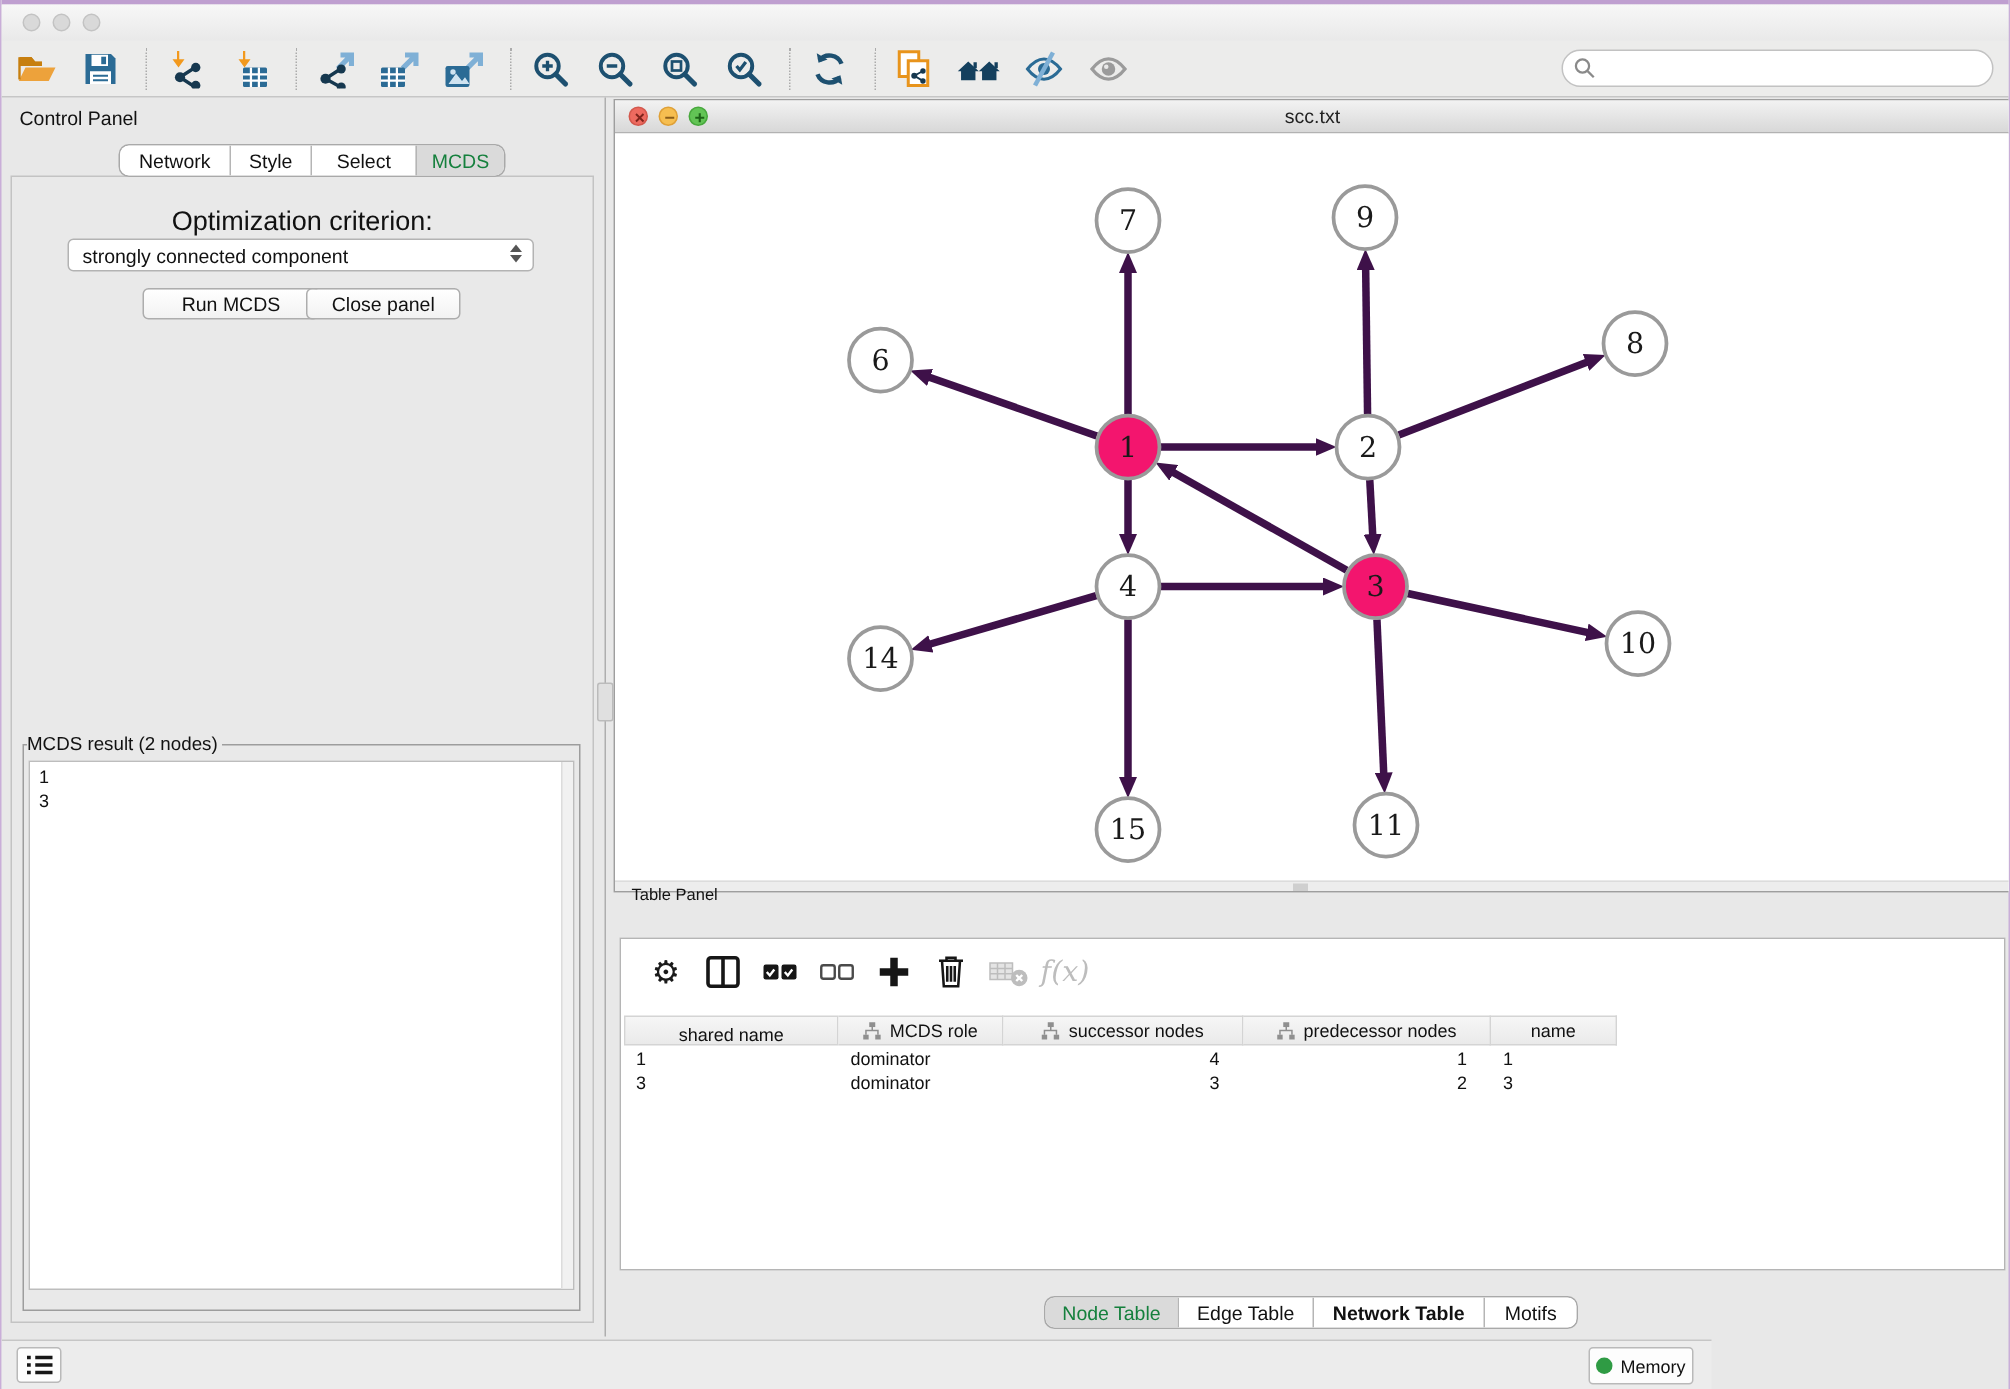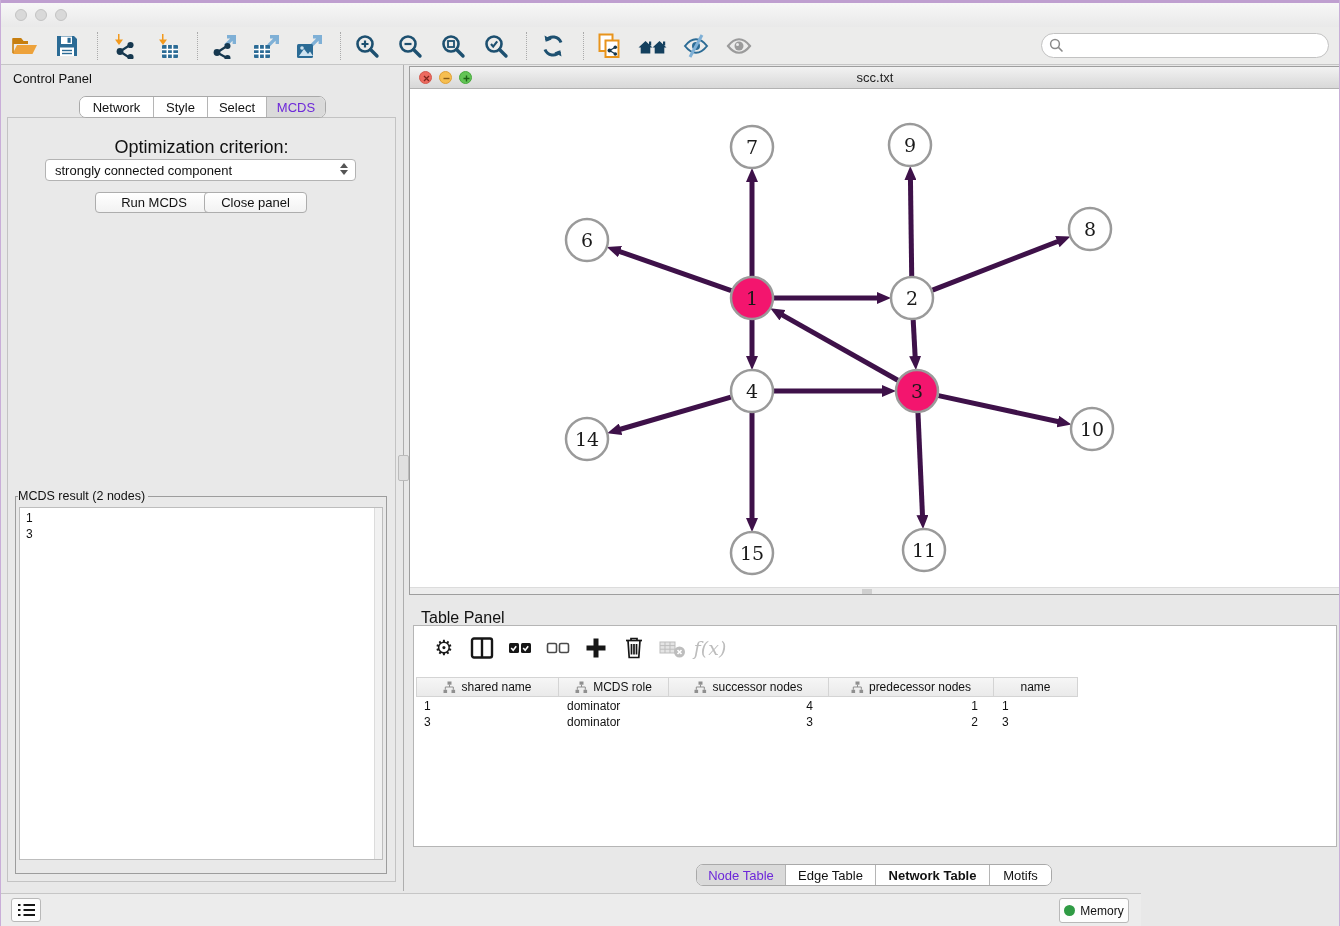--- a/index.html
+++ b/index.html
@@ -25,21 +25,21 @@
   .search-wrap{position:absolute;right:12px;top:6px;width:288px;height:25px;background:#fff;
     border:1px solid #c2c2c2;border-radius:13px;display:flex;align-items:center;padding-left:7px;}
   .search-wrap input{border:none;outline:none;flex:1;height:20px;font-size:13px;background:transparent;margin-left:4px;}
   
   .cp-header{left:0;top:65px;width:402px;height:26px;display:flex;align-items:center;font-size:13px;}
   .cp-header .t{margin-left:12px;}
   .cp-pane{left:6px;top:117px;width:389px;height:765px;border:1px solid #c3c3c3;background:#e9e9e9;}
   .tabgroup{display:flex;border:1px solid #a9a9a9;border-radius:7px;overflow:hidden;background:#fff;height:22px;font-size:13px;}
   .tabgroup .tab{display:flex;align-items:center;justify-content:center;background:#fff;border-left:1px solid #b5b5b5;cursor:default;}
   .tabgroup .tab:first-child{border-left:none;}
-  .tabgroup .tab.active{background:#dadada;color:#6d28d9;}
+  .tabgroup .tab.active{background:#dadada;color:#15803d;}
   .cp-tabs{left:78px;top:96px;z-index:3;}
   .opt-label{left:6px;top:137px;width:389px;text-align:center;font-size:18px;}
   .criterion{left:44px;top:159px;width:311px;height:22px;background:#fff;border:1px solid #b3b3b3;border-radius:4px;
     display:flex;align-items:center;font-size:13px;padding-left:9px;}
   .stepper{position:absolute;right:7px;top:3px;display:flex;flex-direction:column;gap:2px;align-items:center;}
   .tri-up{width:0;height:0;border-left:4px solid transparent;border-right:4px solid transparent;border-bottom:5px solid #555;}
   .tri-dn{width:0;height:0;border-left:4px solid transparent;border-right:4px solid transparent;border-top:5px solid #555;}
   .btn{position:absolute;height:21px;background:linear-gradient(#ffffff,#f2f2f2);border:1px solid #adadad;border-radius:4px;
     font-size:13px;display:flex;align-items:center;justify-content:center;cursor:default;}
   .result-fs{left:14px;top:489px;width:372px;height:385px;border:1px solid #9d9d9d;margin:0;padding:0;background:#e9e9e9;}
@@ -58,31 +58,31 @@
   .twb:first-child{margin-left:9px;}
   .twb svg{position:absolute;left:0;top:0;}
   .twb.red{background:#ed6a5f;border:1px solid #d3584d;}
   .twb.yel{background:#f6be50;border:1px solid #dfa036;}
   .twb.grn{background:#62c455;border:1px solid #47a83c;}
   .netwin-title .t{position:absolute;left:0;right:0;text-align:center;font-size:13px;color:#222;}
   .canvas{position:relative;width:930px;height:505px;background:#fff;}
   .hscroll{position:absolute;left:0;right:0;bottom:0;height:7px;background:#ededed;border-top:1px solid #dcdcdc;}
   .hscroll .handle{position:absolute;left:452px;top:1px;width:10px;height:5px;background:#cfcfcf;}
   
-  .tp-header{left:408px;top:605px;width:932px;height:26px;display:flex;align-items:center;font-size:16px;}
+  .tp-header{left:408px;top:584px;width:932px;height:26px;display:flex;align-items:center;font-size:11px;}
   .tp-header .t{margin-left:12px;}
   .tp-content{left:412px;top:625px;width:924px;height:222px;background:#fff;border:1px solid #b5b5b5;}
   .tp-toolbar{position:absolute;left:0;top:0;right:0;height:44px;display:flex;align-items:center;padding-left:16px;}
   .tp-tool{width:28px;height:28px;display:flex;align-items:center;justify-content:center;margin-right:10px;}
   .gear-glyph{font-size:21px;line-height:21px;color:#1a1a1a;font-family:"DejaVu Sans",sans-serif;}
   .fx-glyph{font-size:19px;color:#bdbdbd;font-family:"DejaVu Serif",serif;font-style:italic;}
   .thead{position:absolute;left:2px;top:51px;display:flex;height:20px;font-size:12px;}
   .th{background:linear-gradient(#f6f6f6,#eaeaea);border:1px solid #d4d4d4;border-left:none;
     display:flex;align-items:center;justify-content:center;gap:5px;position:relative;}
-  .th:first-child{border-left:1px solid #d4d4d4;}
+  .th:first-child{border-left:1px solid #d4d4d4;flex-direction:column;}
   .trow{position:absolute;left:2px;display:flex;height:16px;font-size:12px;align-items:center;}
   .td{display:flex;align-items:center;padding:0 8px;}
   .td.num{justify-content:flex-end;padding-right:16px;}
   .tp-tabs{left:695px;top:864px;z-index:2;}
   
   .statusbar{left:0;top:893px;width:1140px;height:33px;background:#ececec;border-top:1px solid #c6c6c6;}
   .list-btn{position:absolute;left:10px;top:4px;width:30px;height:24px;background:#fdfdfd;border:1px solid #b9b9b9;
     border-radius:3px;display:flex;align-items:center;justify-content:center;}
   .mem-btn{position:absolute;right:12px;top:4px;width:70px;height:25px;background:#fdfdfd;border:1px solid #b9b9b9;
     border-radius:3px;display:flex;align-items:center;justify-content:center;gap:5px;font-size:12px;}
@@ -253,21 +253,21 @@
 
   <div class="abs cp-header">
     <span class="t">Control Panel</span>
 
   </div>
 
   <div class="abs cp-tabs">
     <div class="tabgroup">
       <div class="tab" style="width:73px;">Network</div>
       <div class="tab" style="width:54px;">Style</div>
-      <div class="tab" style="width:59px;text-align:center;">Select</div>
+      <div class="tab" style="width:70px;text-align:center;">Select</div>
       <div class="tab active" style="width:59px;">MCDS</div>
     </div>
   </div>
 
   <div class="abs cp-pane"></div>
   <div class="abs opt-label">Optimization criterion:</div>
   <div class="abs criterion">
     <span>strongly connected component</span>
     <span class="stepper">
         <span class="tri-up"></span>

